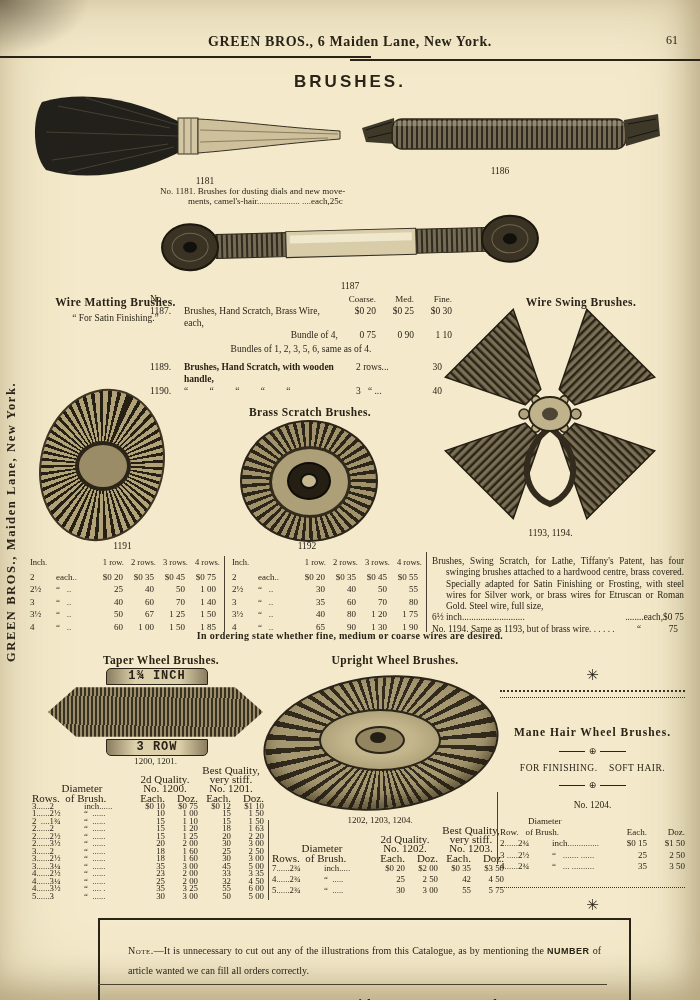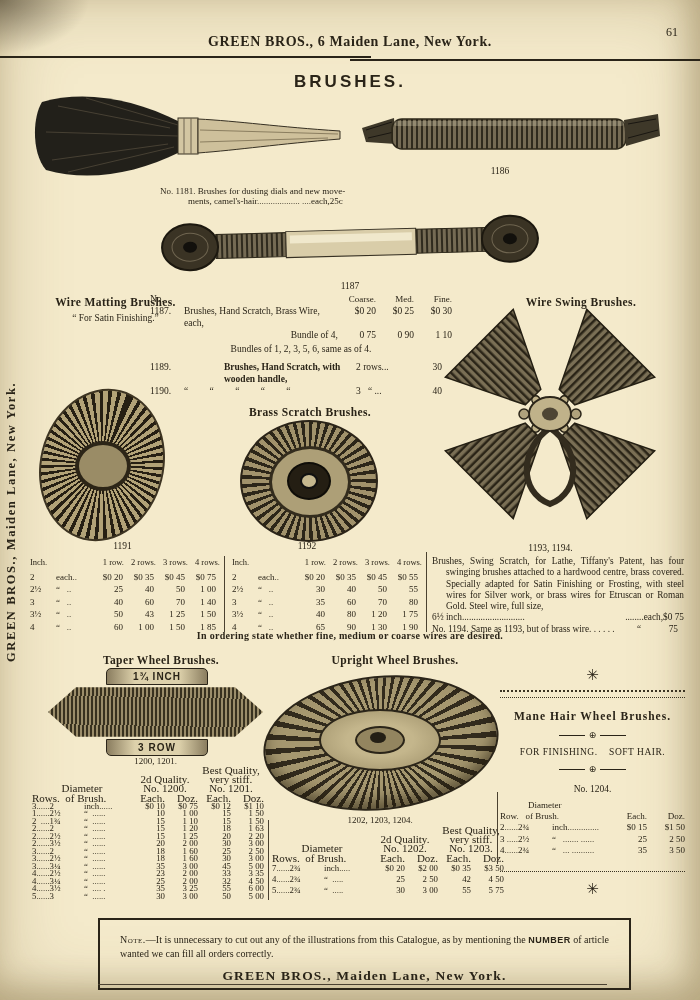--- a/index.html
+++ b/index.html
@@ -4,21 +4,21 @@
 <style>
   html,body{margin:0;padding:0;background:#d8cdb0;}
   .page{position:relative;width:700px;height:1000px;background:#f4eacb;overflow:hidden;
         font-family:"Liberation Serif",serif;color:#2a2418;
         box-shadow:inset 0 0 70px rgba(120,95,40,.28), inset -10px -14px 30px rgba(100,80,35,.30);}
   .corner-shadow{position:absolute;top:0;left:0;width:90px;height:55px;
         background:radial-gradient(ellipse at 0 0, rgba(40,32,18,.5), transparent 70%);}
   
   .hdr-title{position:absolute;top:34px;left:60px;right:60px;text-align:center;
         font-weight:bold;font-size:14px;letter-spacing:.6px;}
-  .page-num{position:absolute;top:25px;right:22px;font-size:12px;}
+  .page-num{position:absolute;top:33px;right:22px;font-size:12px;}
   .rule-a{position:absolute;top:56px;left:0;width:53%;height:2px;background:#2a2418;}
   .rule-b{position:absolute;top:59px;left:50%;right:0;height:2px;background:#2a2418;}
   .sec-title{position:absolute;top:72px;left:0;right:0;text-align:center;
         font-family:"Liberation Sans",sans-serif;font-weight:bold;font-size:17px;letter-spacing:3px;}
   
   .margin-text{position:absolute;left:4px;top:662px;transform:rotate(-90deg);transform-origin:0 0;
         white-space:nowrap;font-weight:bold;font-size:12.5px;letter-spacing:1.6px;}
   
   .cap{position:absolute;text-align:center;font-size:9.5px;}
   .heading{position:absolute;text-align:center;font-weight:bold;font-size:11.5px;letter-spacing:.4px;}
@@ -33,21 +33,21 @@
   .fig1187{position:absolute;left:158px;top:203px;width:385px;height:72px;}
   
   .hstable{position:absolute;left:150px;top:293px;width:302px;font-size:9.5px;line-height:12px;}
   .hstable .fl{display:flex;}
   .hstable .no{width:34px;}
   .hstable .lbl{flex:1;}
   .hstable .v{width:38px;text-align:right;}
   .hstable .ch{width:38px;text-align:right;font-size:9px;}
   .hstable .cnote{text-align:center;margin:2px 0 6px 0;}
   .hstable .pre{white-space:pre;}
-  .hstable .bold{font-weight:bold;margin-left:40px;}
+  .hstable .bold{font-weight:bold;}
   .hstable .tail{width:56px;text-align:left;}
   .hstable .v2{width:30px;text-align:right;padding-right:10px;}
   
   .rosette{position:absolute;left:40px;top:388px;width:120px;height:150px;border-radius:50%;
         background:repeating-conic-gradient(from 8deg,#261f13 0 3deg,#b2a277 3deg 7deg);
         transform:rotate(14deg);border:2px solid #3d3422;}
   .rosette-core{position:absolute;left:75px;top:441px;width:48px;height:42px;border-radius:50%;
         background:#9a8c66;border:4px solid #2c2517;}
   .wheel{position:absolute;left:240px;top:420px;width:134px;height:118px;border-radius:50%;
         background:repeating-conic-gradient(#2c2619 0 3.5deg,#a1926b 3.5deg 8deg);border:2px solid #2b2418;}
@@ -80,21 +80,21 @@
   .swing-desc .l1194 .p{width:26px;text-align:right;padding-right:6px;}
   .ordering{position:absolute;left:0;right:0;top:630px;text-align:center;font-weight:bold;
         font-size:10px;letter-spacing:.3px;}
   
   .taper-art{position:absolute;left:48px;top:668px;width:215px;height:88px;}
   .taper-lens{position:absolute;top:13px;left:0;width:215px;height:62px;
         background:repeating-linear-gradient(92deg,#38311f 0 2px,#9b8d6a 2px 4px);
         clip-path:polygon(0 50%,13% 10%,87% 10%,100% 50%,87% 90%,13% 90%);}
   .taper-band{position:absolute;left:58px;width:100px;height:15px;border:1px solid #2b2519;
         background:linear-gradient(90deg,#8a7d5f,#ddd1ab 28%,#ddd1ab 72%,#8a7d5f);
-        text-align:center;font-family:Liberation Sans, sans-serif;font-weight:bold;font-size:10px;
+        text-align:center;font-family:Liberation Mono, monospace;font-weight:bold;font-size:12px;
         line-height:15px;letter-spacing:1px;}
   .band-top{top:0;border-radius:5px 5px 0 0;}
   .band-bottom{bottom:0;border-radius:0 0 5px 5px;}
   
   .btable{position:absolute;font-size:8.8px;}
   .btable .thl{display:flex;line-height:9.2px;font-size:11px;}
   .btable .sp0{width:100px;} .btable .g{width:66px;text-align:center;}
   .btable .cl{width:100px;white-space:pre;} 
   .btable .ce{width:33px;text-align:right;}
   .btable .trow{display:flex;line-height:7.5px;}
@@ -130,21 +130,21 @@
   .mane-table .thl{display:flex;line-height:11px;}
   .mane-table .cl{flex:1;white-space:pre;}
   .mane-table .ce{width:38px;text-align:right;}
   .mane-table .trow{display:flex;line-height:11.5px;}
   .mane-table .trow span{white-space:pre;}
   .mane-table .c0{width:52px;} .mane-table .c1{flex:1;}
   .mane-table .c2,.mane-table .c3{width:38px;text-align:right;}
   
   .note-box{position:absolute;left:98px;top:918px;width:505px;border:2px solid #2a2418;
         padding:5px 12px 4px 12px;background:transparent;}
-  .note-box p{margin:8px;font-size:10px;line-height:13px;text-align:justify;}
+  .note-box p{margin:16px;font-size:10px;line-height:19px;text-align:justify;}
   .note-box .sc{font-variant:small-caps;letter-spacing:.5px;}
   .note-box .num{font-family:"Liberation Sans",sans-serif;font-weight:bold;font-size:9px;letter-spacing:.5px;}
   .note-sig{text-align:center;font-weight:bold;font-size:13.5px;letter-spacing:1.2px;margin-top:1px;}
   .note-underline{position:absolute;left:98px;top:984px;width:509px;height:1px;background:#4a4130;}
 </style>
 </head>
 <body>
 
 <div class="page">
   <div class="corner-shadow"></div>
@@ -158,20 +158,21 @@
   <div class="margin-text">GREEN BROS.,  Maiden Lane,  New York.</div>
 
   <svg class="fig1181" viewBox="0 0 320 88">
     <path d="M14,10 C55,-2 105,6 152,30 L152,60 C108,82 60,90 18,78 C4,62 4,26 14,10 Z" fill="#22201a"></path>
     <path d="M30,14 L142,36 M24,68 L140,52 M58,6 L150,33 M40,80 L146,55 M18,40 L150,44" stroke="#5a5140" stroke-width="1" fill="none" opacity=".65"></path>
     <rect x="150" y="26" width="20" height="36" fill="#d3c6a2" stroke="#363023"></rect>
     <path d="M156,26 L156,62 M163,26 L163,62" stroke="#6f6550" stroke-width="1"></path>
     <path d="M170,27 C210,29 250,35 312,39 L312,47 C250,52 210,58 170,61 Z" fill="#cec09b" stroke="#363023"></path>
     <path d="M172,38 L310,42 M172,50 L300,46" stroke="#8a7d5f" stroke-width="1"></path>
   </svg>
+  <div class="cap" style="left:60px;top:176px;width:290px;">1181</div>
   <div class="desc1181">
     <div class="l1">No. 1181.  Brushes for dusting dials and new move-</div>
     <div class="l2">ments, camel's-hair...................  ....each,25c</div>
   </div>
 
   <svg class="fig1186" viewBox="0 0 305 48">
     <defs>
       <pattern id="coil" width="5" height="30" patternUnits="userSpaceOnUse">
         <rect width="5" height="30" fill="#756b54"></rect>
           <rect x="3" width="2" height="30" fill="#2f2a1d"></rect>
@@ -267,21 +268,21 @@
     <use href="#fan" transform="translate(122,108) rotate(45)"></use>
     <use href="#fan" transform="translate(122,108) rotate(135)"></use>
     <use href="#fan" transform="translate(122,108) rotate(225)"></use>
     <use href="#fan" transform="translate(122,108) rotate(315)"></use>
     <path d="M122,122 C152,142 154,186 122,198 C90,186 92,142 122,122 Z" fill="none" stroke="#332c1e" stroke-width="6"></path>
     <ellipse cx="122" cy="108" rx="21" ry="17" fill="#c0b28a" stroke="#2b2519" stroke-width="2"></ellipse>
     <ellipse cx="122" cy="108" rx="8" ry="6.5" fill="#4e4534"></ellipse>
     <circle cx="96" cy="108" r="5" fill="#b0a27c" stroke="#2b2519" stroke-width="1.5"></circle>
     <circle cx="148" cy="108" r="5" fill="#b0a27c" stroke="#2b2519" stroke-width="1.5"></circle>
   </svg>
-  <div class="cap" style="left:428px;top:543px;width:245px;text-align:center;">1193, 1194.</div>
+  <div class="cap" style="left:428px;top:528px;width:245px;text-align:center;">1193, 1194.</div>
 
   <div class="ptable pt-left">
     <div class="phead">
       <span class="h0">Inch.</span>
       <span class="h">1 row.</span>
       <span class="h">2 rows.</span>
       <span class="h">3 rows.</span>
       <span class="h">4 rows.</span>
     </div>
     <div>
@@ -306,21 +307,21 @@
           <span class="c1">“   ..</span>
           <span class="c2">40</span>
           <span class="c3">60</span>
           <span class="c4">70</span>
           <span class="c5">1 40</span>
         </div>
         <div class="trow">
           <span class="c0">3½</span>
           <span class="c1">“   ..</span>
           <span class="c2">50</span>
-          <span class="c3">43</span>
+          <span class="c3">67</span>
           <span class="c4">1 25</span>
           <span class="c5">1 50</span>
         </div>
         <div class="trow">
           <span class="c0">4</span>
           <span class="c1">“   ..</span>
           <span class="c2">60</span>
           <span class="c3">1 00</span>
           <span class="c4">1 50</span>
           <span class="c5">1 85</span>
@@ -594,21 +595,21 @@
           <span class="c4">55</span>
           <span class="c5">5 75</span>
         </div>
       </div>
   </div>
 
   <div class="mane-col" style="top:666px;">
     <div class="flake">✳</div>
     <div class="dotrule" style="margin-top:6px;"></div>
     <div class="dotrule2" style="margin-top:5px;"></div>
-    <div class="mane-heading" style="margin-top:12px;">Mane Hair Wheel Brushes.</div>
+    <div class="mane-heading" style="margin-top:28px;">Mane Hair Wheel Brushes.</div>
     <div class="orn-div" style="margin-top:8px;">
       <span class="orn-line"></span>
       <span class="orn-circle">⊕</span>
       <span class="orn-line"></span>
     </div>
     <div class="mane-sub" style="margin-top:7px;">
       <span>FOR FINISHING.</span>&nbsp;&nbsp;&nbsp;
       <span>SOFT HAIR.</span>
     </div>
     <div class="orn-div" style="margin-top:7px;">

